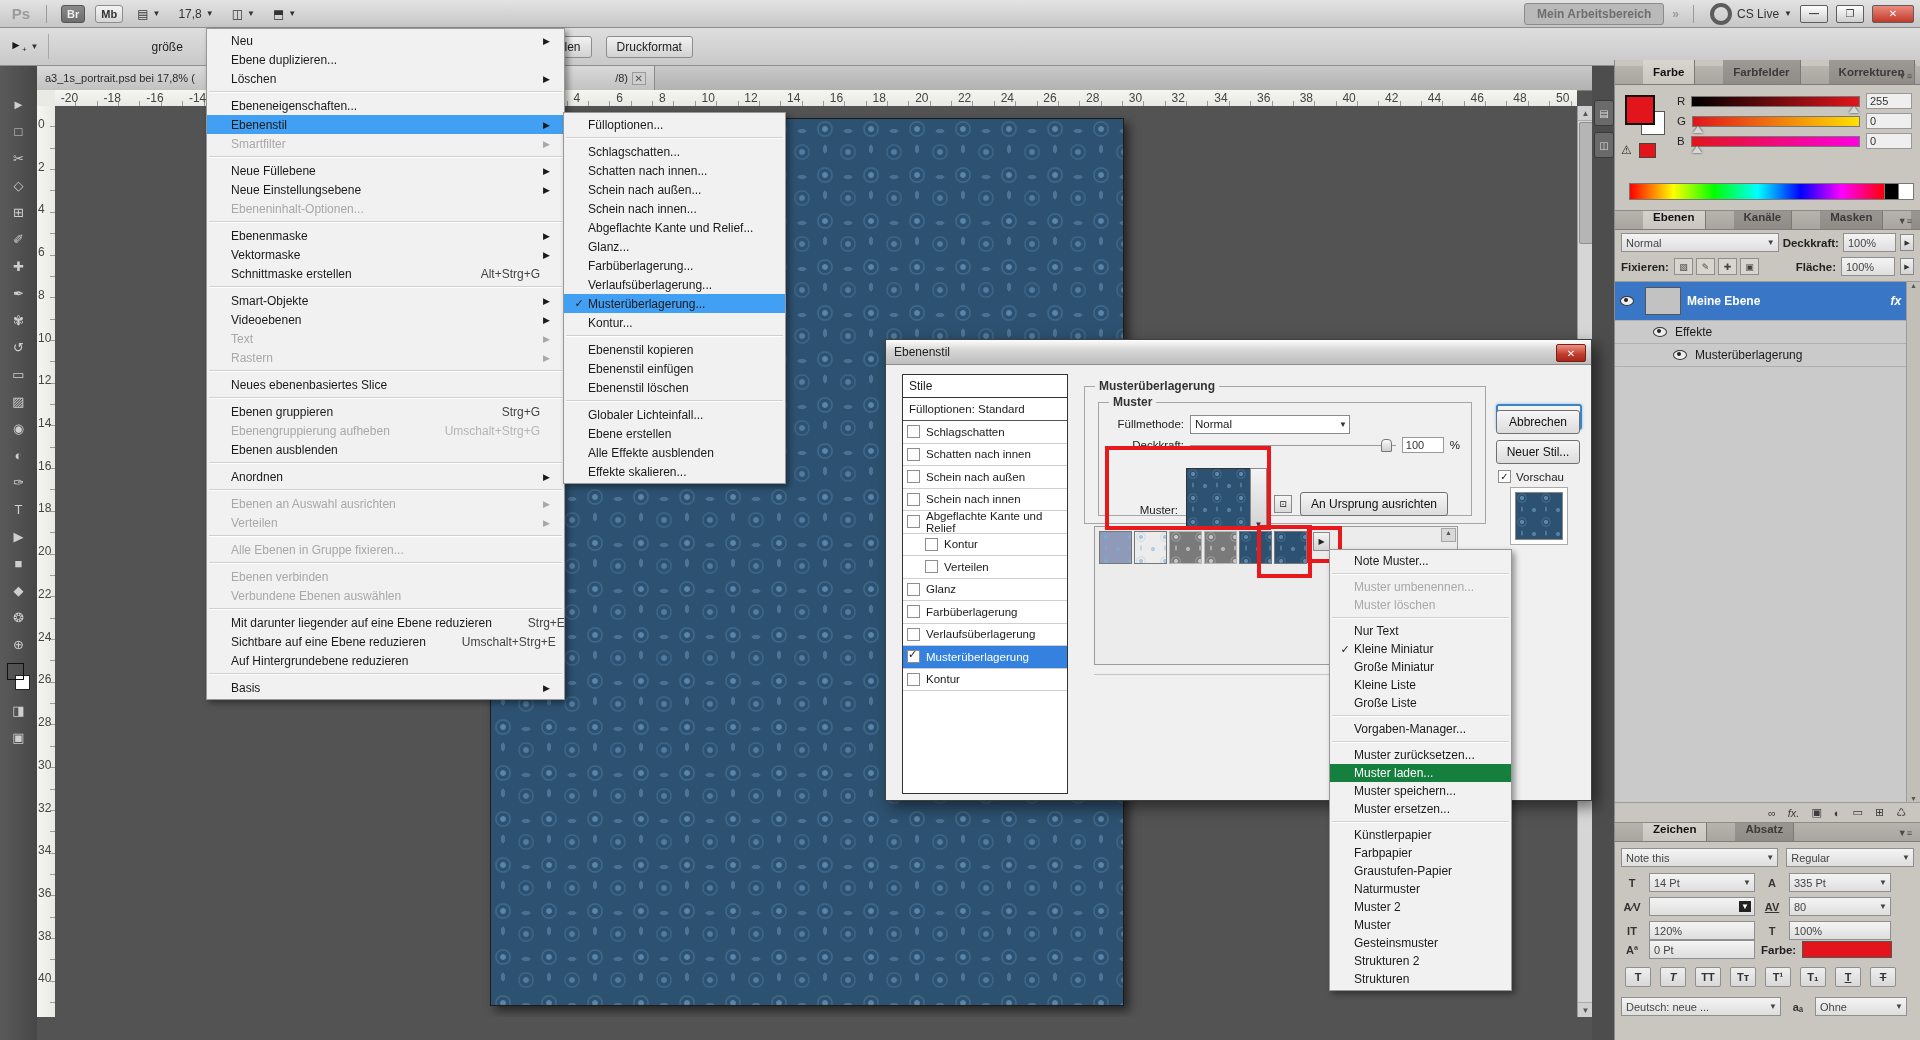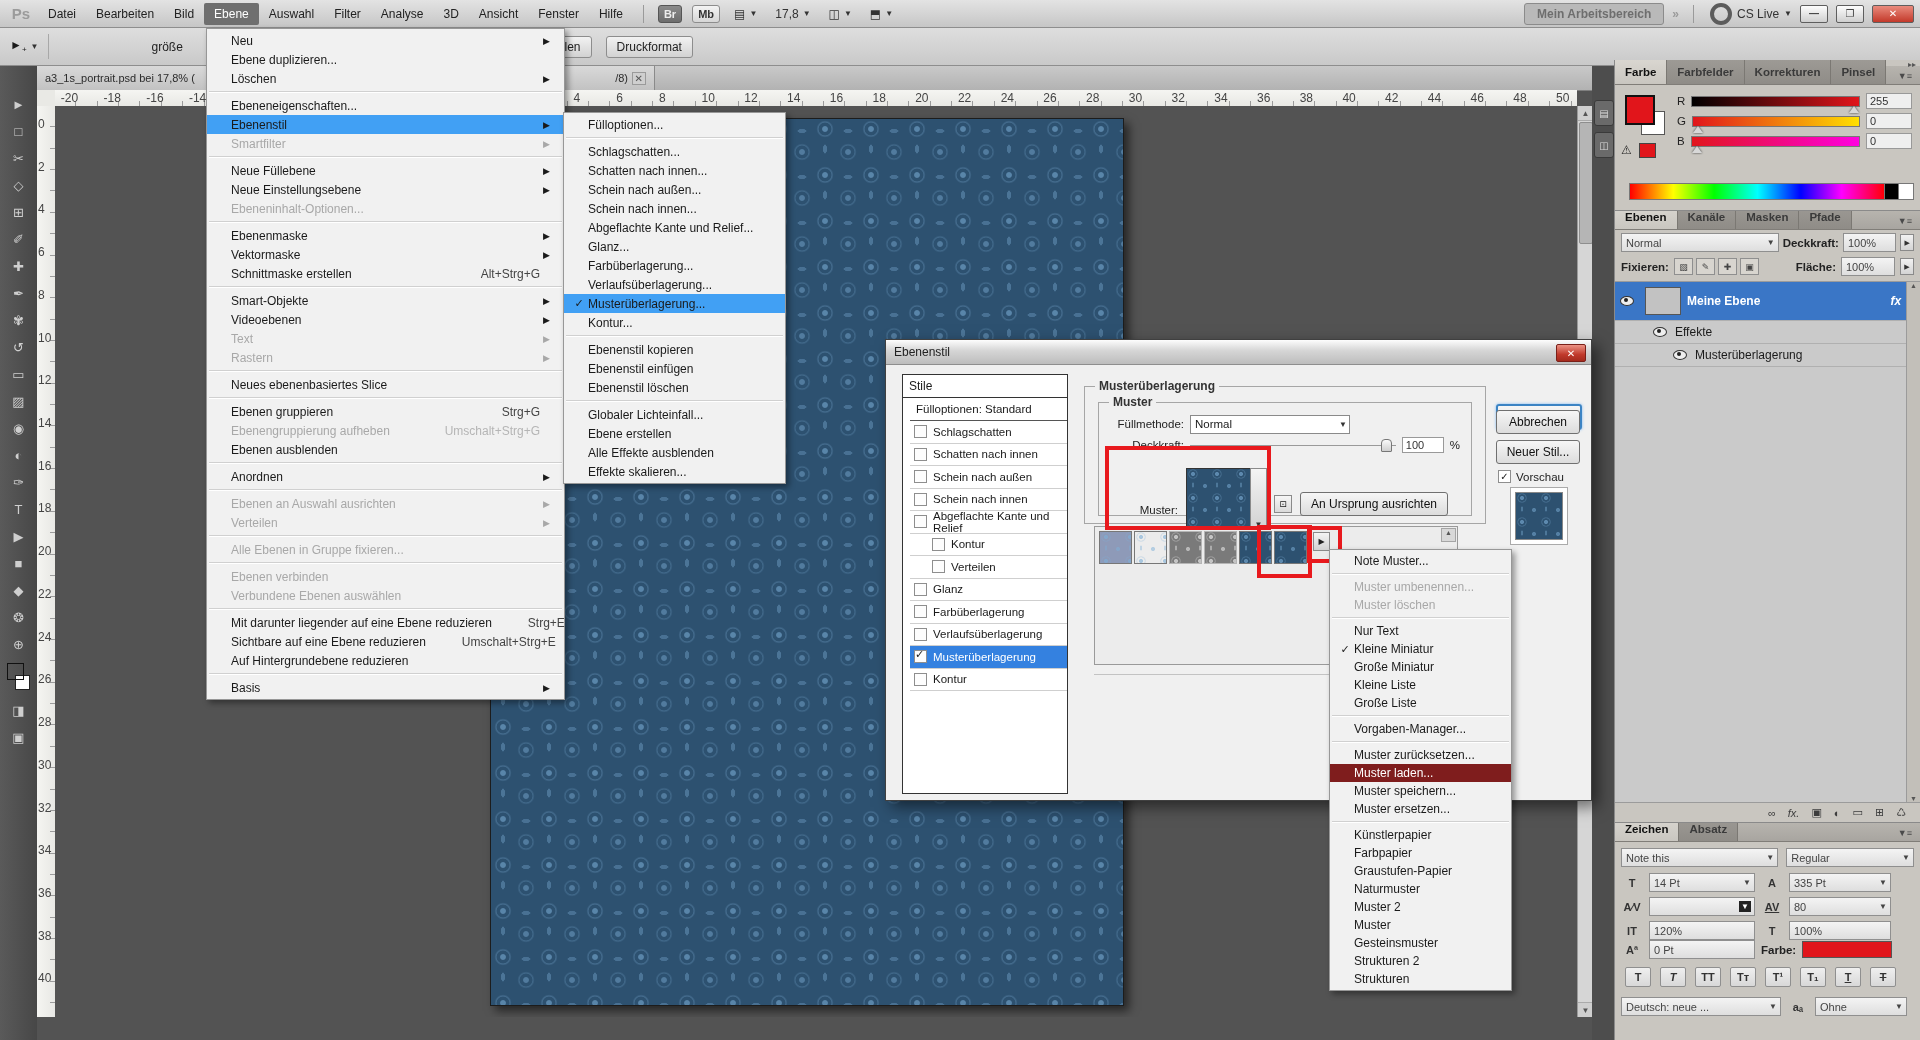--- a/index.html
+++ b/index.html
@@ -89,37 +89,37 @@
   
   .menu{background:#f1f1f1;border:1px solid #979797;box-shadow:3px 3px 6px rgba(0,0,0,.4);padding:2px 0;}
   .mi{display:flex;align-items:center;height:19px;padding:0 14px 0 6px;color:#1a1a1a;white-space:nowrap;}
   .mi .chk{width:18px;text-align:center;font-size:11px;flex:none;}
   .mi .lbl{flex:1;padding-right:20px;}
   .mi .sc{color:#444;padding-left:16px;}
   .mi .sub{width:10px;text-align:right;font-size:9px;}
   .mi.disabled{color:#a8a8a8;}
   .mi.disabled .sc{color:#b5b5b5;}
   .mi.selected{background:#41a0f4;}
-  #pattern-menu .mi.selected{background:#7f1d1d;color:#fff;}
+  #pattern-menu .mi.selected{background:#15803d;color:#fff;}
   #ebene-menu{left:206px;top:28px;width:357px;z-index:40;}
   #stil-submenu{left:563px;top:112px;width:221px;z-index:41;}
   #pattern-menu{left:1329px;top:549px;width:181px;z-index:60;}
   #pattern-menu .mi{height:18px;}
   
   #dialog{left:885px;top:339px;width:707px;height:462px;z-index:30;background:#f0f0f0;
     border:1px solid #404040;box-shadow:6px 6px 14px rgba(0,0,0,.5);box-sizing:border-box;}
   #dlg-title{height:24px;background:linear-gradient(#fdfdfd,#d5d5d5 45%,#bdbdbd);border-bottom:1px solid #8e8e8e;
     display:flex;align-items:center;padding:0 8px;font-size:12px;color:#222;}
   #dlg-close{position:absolute;right:5px;top:4px;width:28px;height:16px;border:1px solid #7a2019;border-radius:2px;
     background:linear-gradient(#ec9385,#c0392b 60%,#a42a1d);color:#fff;display:flex;align-items:center;justify-content:center;font-size:10px;font-weight:bold;}
   .fieldset{border:1px solid #a6a6a6;}
   .fieldset>.legend{position:absolute;top:-8px;left:10px;background:#f0f0f0;padding:0 4px;font-weight:bold;color:#333;}
   #stile-col{left:16px;top:34px;width:166px;}
   #stile-head{border:1px solid #333;background:#fff;padding:4px 6px;font-size:12px;}
-  #stile-list{border:1px solid #333;border-top:none;background:#fff;height:396px;box-sizing:border-box;padding-left:7px;}
+  #stile-list{border:1px solid #333;border-top:none;background:#fff;height:396px;box-sizing:border-box;}
   #fill-opt{border-bottom:1px solid #555;padding:5px 6px;font-size:11.5px;}
   .dlg-row{display:flex;align-items:center;gap:6px;height:21.5px;padding:0 4px;border-bottom:1px solid #cfcfcf;font-size:11.5px;}
   .dlg-row .cb{width:11px;height:11px;border:1px solid #8e8e8e;background:#fdfdfd;flex:none;position:relative;}
   .dlg-row.indent{padding-left:22px;}
   .dlg-row.selected{background:#3481e0;color:#fff;}
   .dlg-row.checked .cb::after{content:"✓";position:absolute;left:0px;top:-3px;font-size:11px;color:#222;}
   .dlg-row.selected.checked .cb::after{color:#222;}
   .btn{border:1px solid #707070;border-radius:3px;background:linear-gradient(#f6f6f6,#dcdcdc);
     display:flex;align-items:center;justify-content:center;font-size:12px;color:#111;}
   .btn.focus{border:2px solid #3c84c4;box-shadow:0 0 3px #7ab8f5;}
@@ -129,21 +129,21 @@
   .thumb{width:33px;height:33px;border:1px solid #777;box-sizing:border-box;}
   #strip{display:flex;gap:2px;}
   .spin{width:12px;border:1px solid #8a8a8a;background:linear-gradient(#f2f2f2,#d4d4d4);
     display:flex;align-items:center;justify-content:center;font-size:7px;color:#333;}
   
   #dockstrip{left:1592px;top:66px;width:22px;height:974px;background:#4d4d4d;}
   .dockbtn{left:2px;width:18px;height:24px;background:#6a6a6a;border:1px solid #3a3a3a;border-radius:3px;
     color:#ddd;display:flex;align-items:center;justify-content:center;font-size:10px;}
   #panels{left:1614px;top:60px;width:306px;height:980px;background:#c9c6c0;border-left:1px solid #8a8a8a;box-sizing:border-box;}
   .ptabs{display:flex;background:linear-gradient(#b7b4ae,#a8a5a0);border-bottom:1px solid #807d78;height:18px;align-items:flex-end;}
-  .ptab{padding:6px 10px;font-size:11.5px;font-weight:bold;color:#3a3a3a;background:linear-gradient(#9d9a95,#8f8c87);border-right:1px solid #7b7873;}
+  .ptab{padding:6px 10px;font-size:11.5px;font-weight:bold;color:#3a3a3a;background:linear-gradient(#9d9a95,#8f8c87);border-right:1px solid #7b7873;margin-left:28px;}
   .ptab.active{background:linear-gradient(#d9d6d0,#c9c6c0);color:#111;}
   .pmenu-ic{margin-left:auto;color:#4a4a4a;font-size:9px;padding:2px 6px;}
   .slider-row{display:flex;align-items:center;gap:6px;height:20px;}
   .slider-track{height:9px;flex:1;border:1px solid #777;position:relative;}
   .sl-thumb{position:absolute;bottom:-7px;width:0;height:0;border-left:5px solid transparent;border-right:5px solid transparent;border-bottom:7px solid #d8d8d8;filter:drop-shadow(0 0 1px #333);}
   .valbox{width:38px;border:1px solid #999;background:#efefef;font-size:11px;padding:1px 3px;text-align:left;color:#333;}
   .flabel{font-size:11.5px;color:#222;}
   .dd2{border:1px solid #8f8f8f;background:linear-gradient(#f4f4f4,#dedede);display:flex;align-items:center;position:relative;font-size:11px;color:#444;padding:0 4px;height:17px;}
   .dd2 .dar{position:absolute;right:3px;font-size:8px;}
   .eye{width:12px;height:8px;border:1px solid #333;border-radius:50%;position:relative;background:#eee;}
@@ -156,34 +156,20 @@
   .charicon{width:22px;text-align:center;font-weight:bold;font-size:11px;color:#333;flex:none;}
   .spectrum{background:linear-gradient(90deg,#f00,#ff0 17%,#0f0 33%,#0ff 50%,#00f 67%,#f0f 83%,#f00);}
 </style>
 </head>
 <body>
 
 <div id="stage">
 
   <div id="menubar" class="abs">
     <div id="pslogo">Ps</div>
-    <div style="display:flex;align-items:center;">
-
-    <div class="menu-top">Datei</div>
-        <div class="menu-top">Bearbeiten</div>
-        <div class="menu-top">Bild</div>
-        <div class="menu-top active">Ebene</div>
-        <div class="menu-top">Auswahl</div>
-        <div class="menu-top">Filter</div>
-        <div class="menu-top">Analyse</div>
-        <div class="menu-top">3D</div>
-        <div class="menu-top">Ansicht</div>
-        <div class="menu-top">Fenster</div>
-        <div class="menu-top">Hilfe</div>
-      </div>
     <div class="tb-sep"></div>
     <div class="tb-btn dark">Br</div>
     <div class="tb-btn">Mb</div>
     <div class="tb-ddl">
         <span>▤</span>
         <span class="caret">▼</span>
       </div>
     <div class="tb-ddl">
         <span>17,8</span>
         <span class="caret">▼</span>

